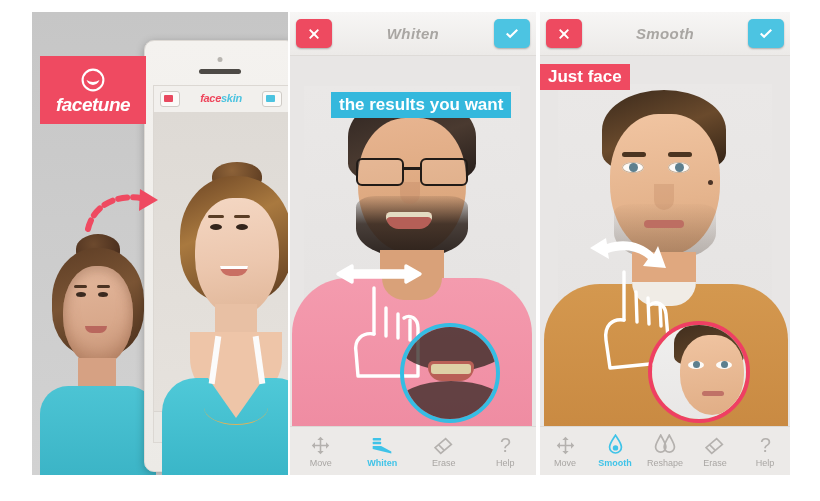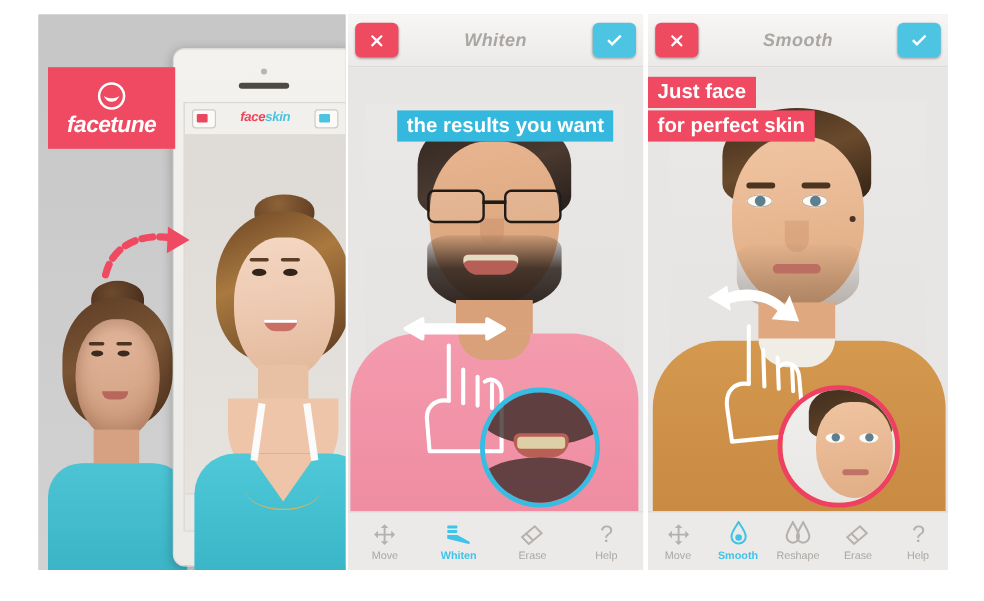--- a/index.html
+++ b/index.html
@@ -408,21 +408,20 @@
         <div class="pupil pR"></div>
         <div class="nose"></div>
         <div class="mouth"></div>
         <div class="mole"></div>
         <div class="neck"></div>
         <div class="shirt"></div>
         <div class="collar"></div>
       </div>
 
       <div class="banner red" style="left:0;top:8px;">Just face</div>
-      <div class="banner red" style="left:0;top:36px;">for perfect skin</div>
 
       <div class="hand" id="hand2">
         <svg viewBox="0 0 106 146">
           <g stroke="#ffffff" stroke-width="3.4" fill="none" stroke-linejoin="round" stroke-linecap="round">
             <path d="M40 44 L40 92"></path>
             <path d="M40 92 C28 90, 20 98, 22 112 L26 140 L86 134 L82 86 C81 76, 72 72, 66 77"></path>
             <path d="M52 64 L53 94"></path>
             <path d="M64 70 L65 96"></path>
             <path d="M76 76 L77 98"></path>
           </g>

